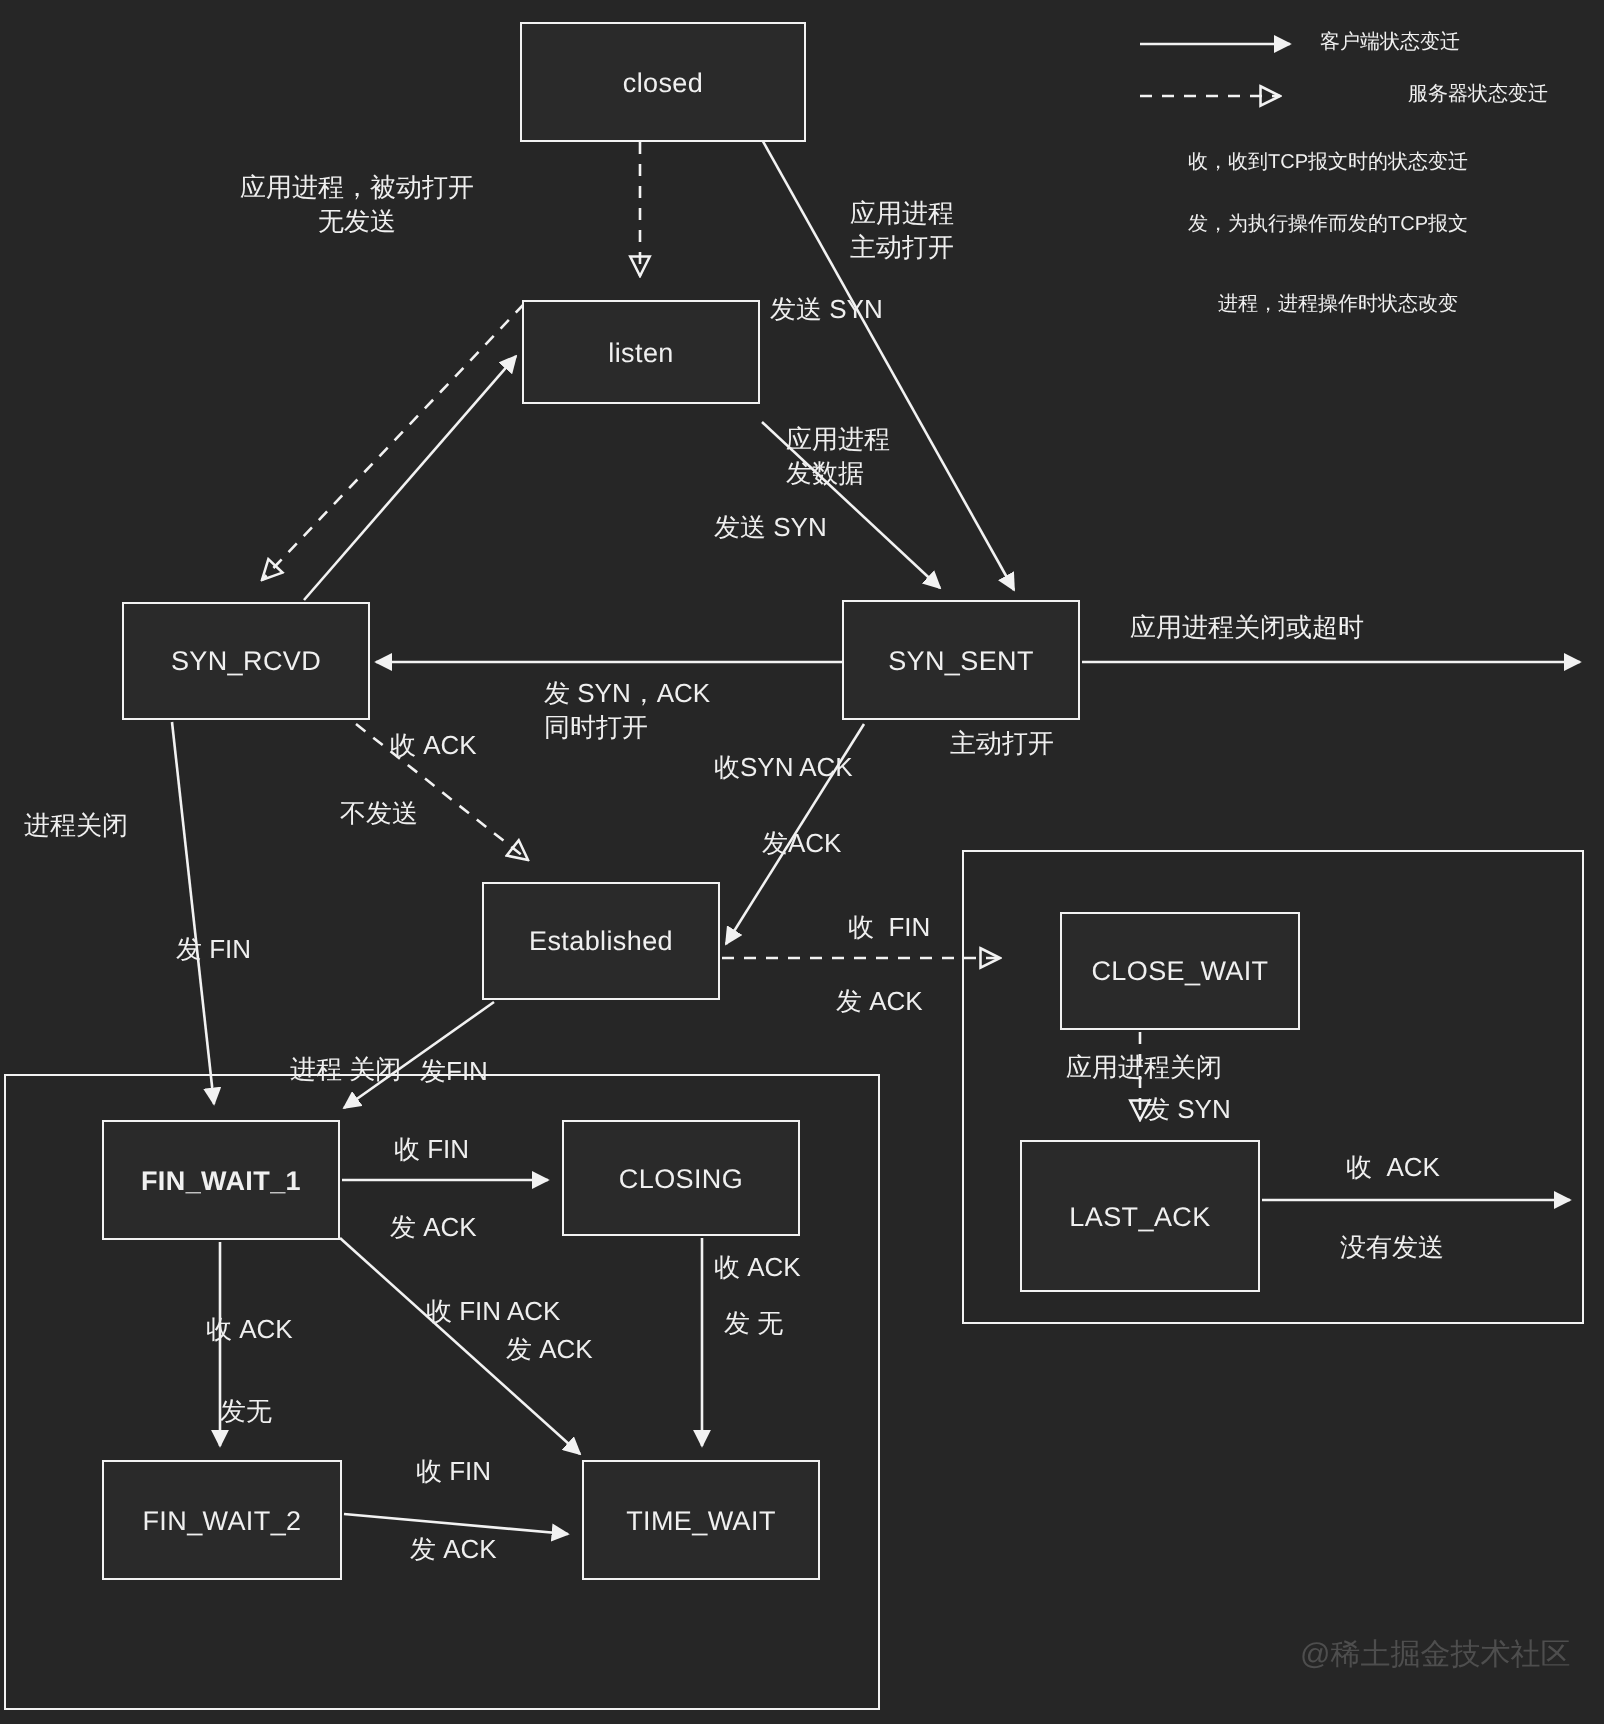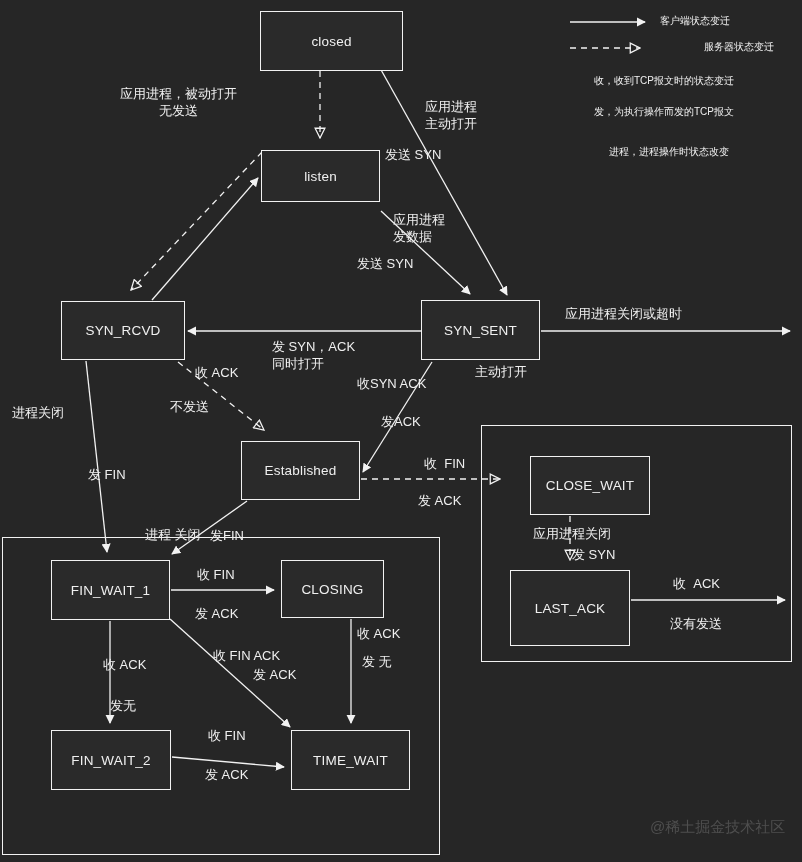--- a/index.html
+++ b/index.html
@@ -142,24 +142,24 @@
   </div>
   <div class="state-box" style="left:241px; top:441px; width:119px; height:59px;">
     <span>Established</span>
   </div>
   <div class="state-box" style="left:510px; top:456px; width:120px; height:59px;margin-left:20px;">
     <span>CLOSE_WAIT</span>
   </div>
   <div class="state-box" style="left:510px; top:570px; width:120px; height:76px;">
     <span>LAST_ACK</span>
   </div>
-  <div class="state-box" style="left:51px; top:560px; width:119px; height:60px;">
+  <div class="state-box" style="left:51px; top:560px; width:119px; height:60px;font-weight:bold;">
     <span>FIN_WAIT_1</span>
   </div>
-  <div class="state-box" style="left:281px; top:560px; width:103px; height:58px;">
+  <div class="state-box" style="left:281px; top:560px; width:119px; height:58px;">
     <span>CLOSING</span>
   </div>
   <div class="state-box" style="left:51px; top:730px; width:120px; height:60px;">
     <span>FIN_WAIT_2</span>
   </div>
   <div class="state-box" style="left:291px; top:730px; width:119px; height:60px;">
     <span>TIME_WAIT</span>
   </div>
 
   <div class="lbl c" style="left:120px; top:85px;">应用进程，被动打开

